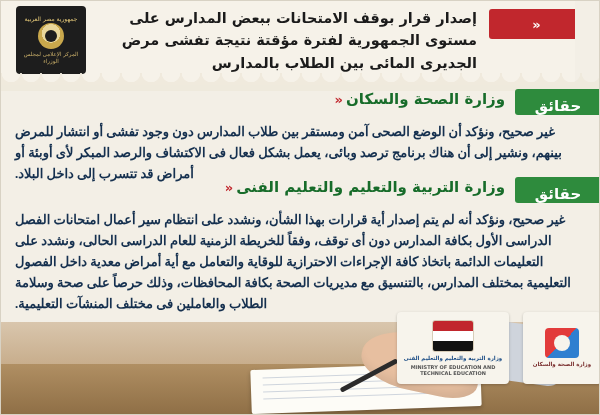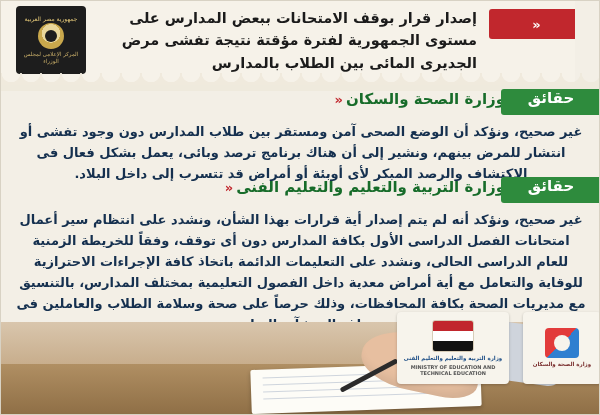--- a/index.html
+++ b/index.html
@@ -68,33 +68,33 @@
   }
   .plate-cap{font-size:5.5px;color:#cbb06a;}
   
   .section{position:absolute;left:0;width:600px;}
   .fact-head{
     position:relative;height:26px;
     display:flex;align-items:center;justify-content:flex-end;
     padding-right:0;
   }
   .fact-tab{
-    position:absolute;right:0;top:0;width:100px;height:26px;
+    position:absolute;right:0;top:0;width:86px;height:26px;
     background:#2e8b3d;color:#fff;font-weight:bold;font-size:15px;
-    display:flex;align-items:flex-start;justify-content:center;
+    display:flex;align-items:flex-end;justify-content:center;
     border-radius:3px 0 0 3px;
   }
   .ministry{
     position:absolute;right:96px;top:1px;
     color:#176c2a;font-weight:bold;font-size:15px;
     display:flex;align-items:center;gap:6px;
   }
   .fact-body{
-    color:#15304f;font-size:13px;line-height:1.62;text-align:center;
-    padding:6px 14px 0 14px;font-weight:600;
+    color:#15304f;font-size:13px;line-height:1.62;text-align:left;
+    padding:6px 14px 0 14px;font-weight:600;font-family:Liberation Serif, serif;
   }
   .sec1{top:88px;}
   .sec2{top:176px;}
   
   .photo{
     position:absolute;left:0;bottom:0;width:600px;height:92px;
     background:linear-gradient(180deg,#d9c6ad 0%, #c8ae8d 45%, #b99d79 100%);
     overflow:hidden;
   }
   .desk{

